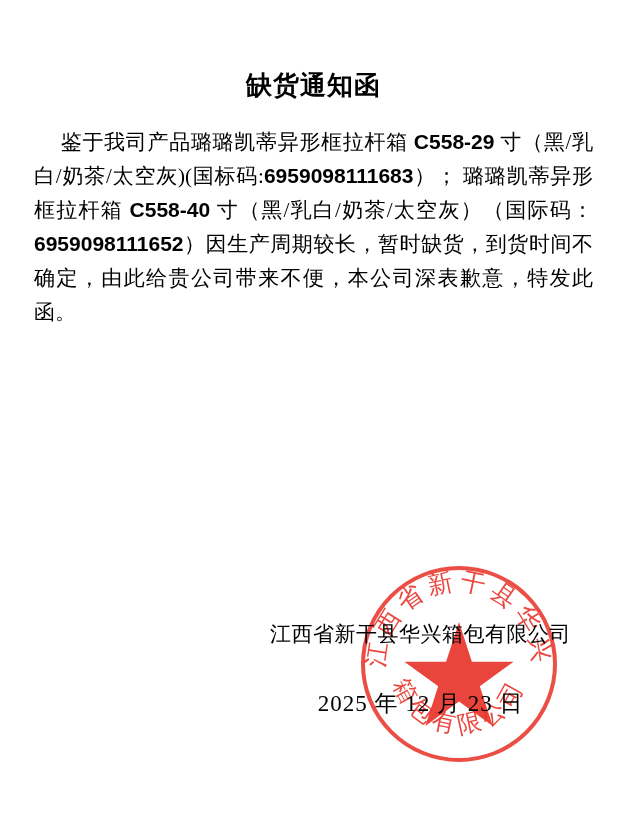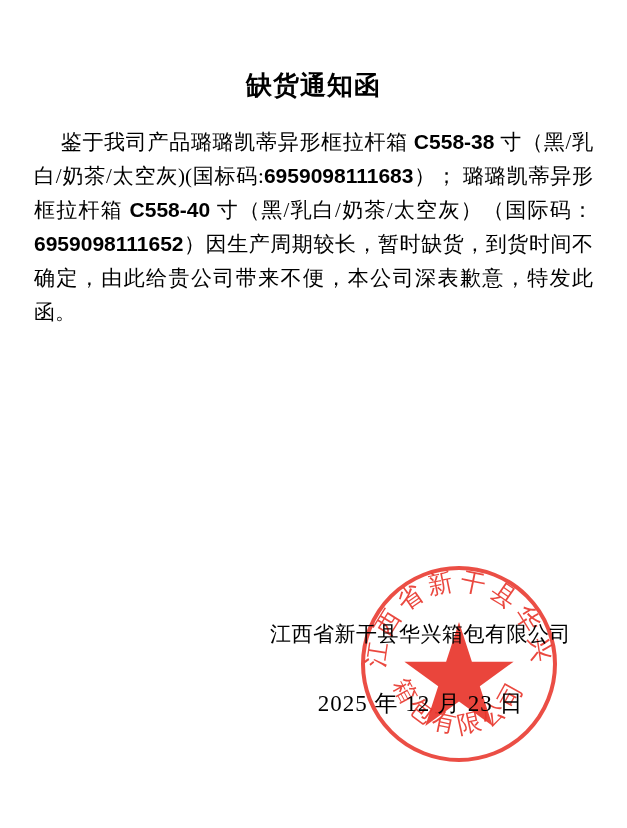--- a/index.html
+++ b/index.html
@@ -86,21 +86,21 @@
   }
 </style>
 </head>
 <body>
 
 <div class="page">
 
   <div class="doc-title">缺货通知函</div>
 
 
-  <p class="body-text"><span class="indent"></span><span>鉴于我司产品璐璐凯蒂异形框拉杆箱 </span><span class="model">C558-38</span><span> 寸（黑/乳白/奶茶/太空灰)(国标码:</span><span class="code-num">6959098111683</span><span>）；  璐璐凯蒂异形框拉杆箱 </span><span class="model">C558-40</span><span> 寸（黑/乳白/奶茶/太空灰）（国际码：</span><span class="code-num">6959098111652</span><span>）因生产周期较长，暂时缺货，到货时间不确定，由此给贵公司带来不便，本公司深表歉意，特发此函。</span></p>
+  <p class="body-text"><span class="indent"></span><span>鉴于我司产品璐璐凯蒂异形框拉杆箱 </span><span class="model">C558-29</span><span> 寸（黑/乳白/奶茶/太空灰)(国标码:</span><span class="code-num">6959098111683</span><span>）；  璐璐凯蒂异形框拉杆箱 </span><span class="model">C558-40</span><span> 寸（黑/乳白/奶茶/太空灰）（国际码：</span><span class="code-num">6959098111652</span><span>）因生产周期较长，暂时缺货，到货时间不确定，由此给贵公司带来不便，本公司深表歉意，特发此函。</span></p>
 
   <div class="seal">
     <svg width="208" height="208" viewBox="0 0 208 208" xmlns="http://www.w3.org/2000/svg">
       <defs>
         <path id="sealTopArc" d="M 30,104 A 74,74 0 0 1 178,104"></path>
         <path id="sealBottomArc" d="M 36,104 A 68,68 0 0 0 172,104"></path>
       </defs>
       <circle cx="104" cy="104" r="96" fill="none" stroke="#e8352b" stroke-width="4" opacity="0.88"></circle>
       <text font-family="'Liberation Serif', serif" font-size="25" fill="#e8352b" opacity="0.9" letter-spacing="5">
         <textPath href="#sealTopArc" startOffset="50%" text-anchor="middle">江西省新干县华兴</textPath>

